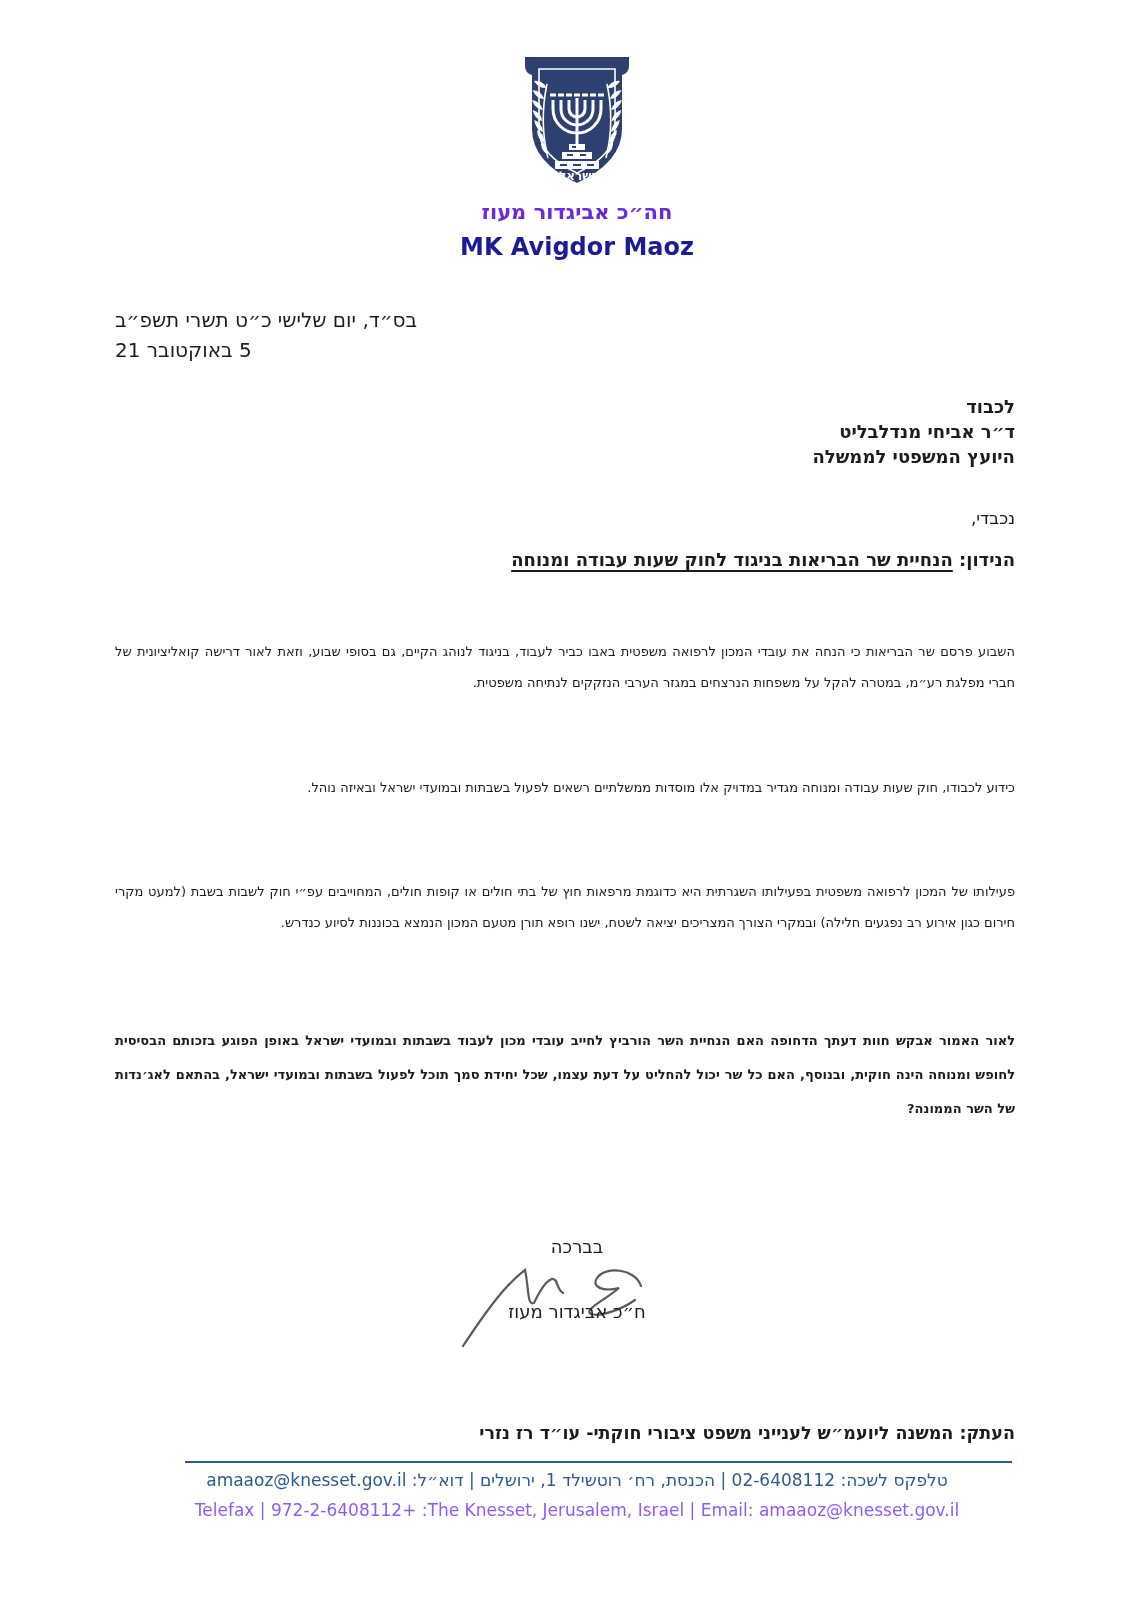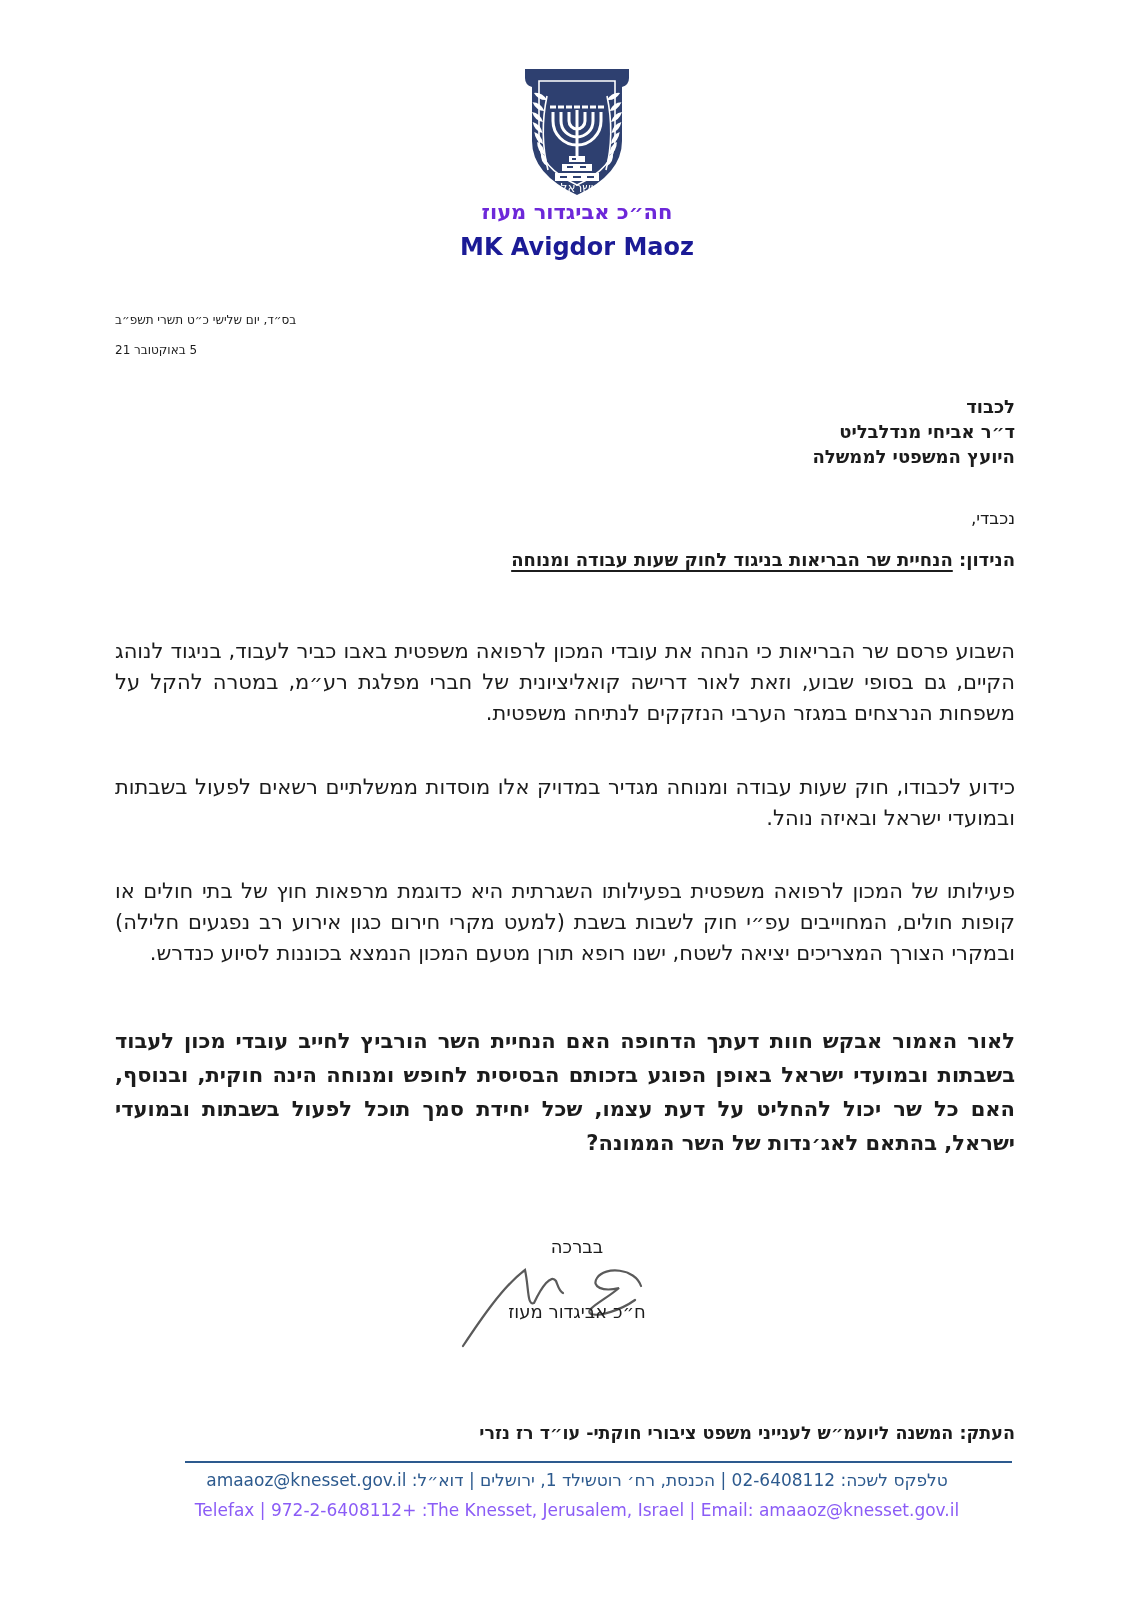--- a/index.html
+++ b/index.html
@@ -16,42 +16,42 @@
     overflow: hidden;
   }
   .page { position: absolute; inset: 0; background: #fff; }
 
   .center-col {
     position: absolute;
     left: 22px;
     width: 1110px;
     text-align: center;
   }
-  .emblem-wrap { top: 66px; }
+  .emblem-wrap { top: 54px; font-weight: bold; }
   .title-he {
     top: 200px;
     color: #6d28d9;
     font-weight: bold;
     font-size: 21px;
     direction: rtl;
   }
   .title-en {
     top: 233px;
     color: #1b1b96;
     font-weight: bold;
     font-size: 24px;
   }
 
   .dateblock {
     position: absolute;
     left: 115px;
     top: 305px;
     direction: rtl;
     text-align: left;
-    font-size: 12px;
+    font-size: 20px;
     line-height: 30px;
     white-space: pre-line;
   }
 
   .recipient {
     position: absolute;
     right: 117px;
     top: 394px;
     direction: rtl;
     text-align: right;
@@ -83,21 +83,21 @@
     text-decoration-thickness: 2px;
     text-underline-offset: 4px;
   }
 
   .para {
     position: absolute;
     right: 117px;
     left: 115px;
     direction: rtl;
     text-align: justify;
-    font-size: 21px;
+    font-size: 13px;
     line-height: 31px;
   }
   .p1 { top: 636px; }
   .p2 { top: 772px; }
   .p3 { top: 876px; }
   .p4 { top: 1024px; font-weight: bold; line-height: 34px; }
 
   .closing {
     position: absolute;
     left: 22px;

